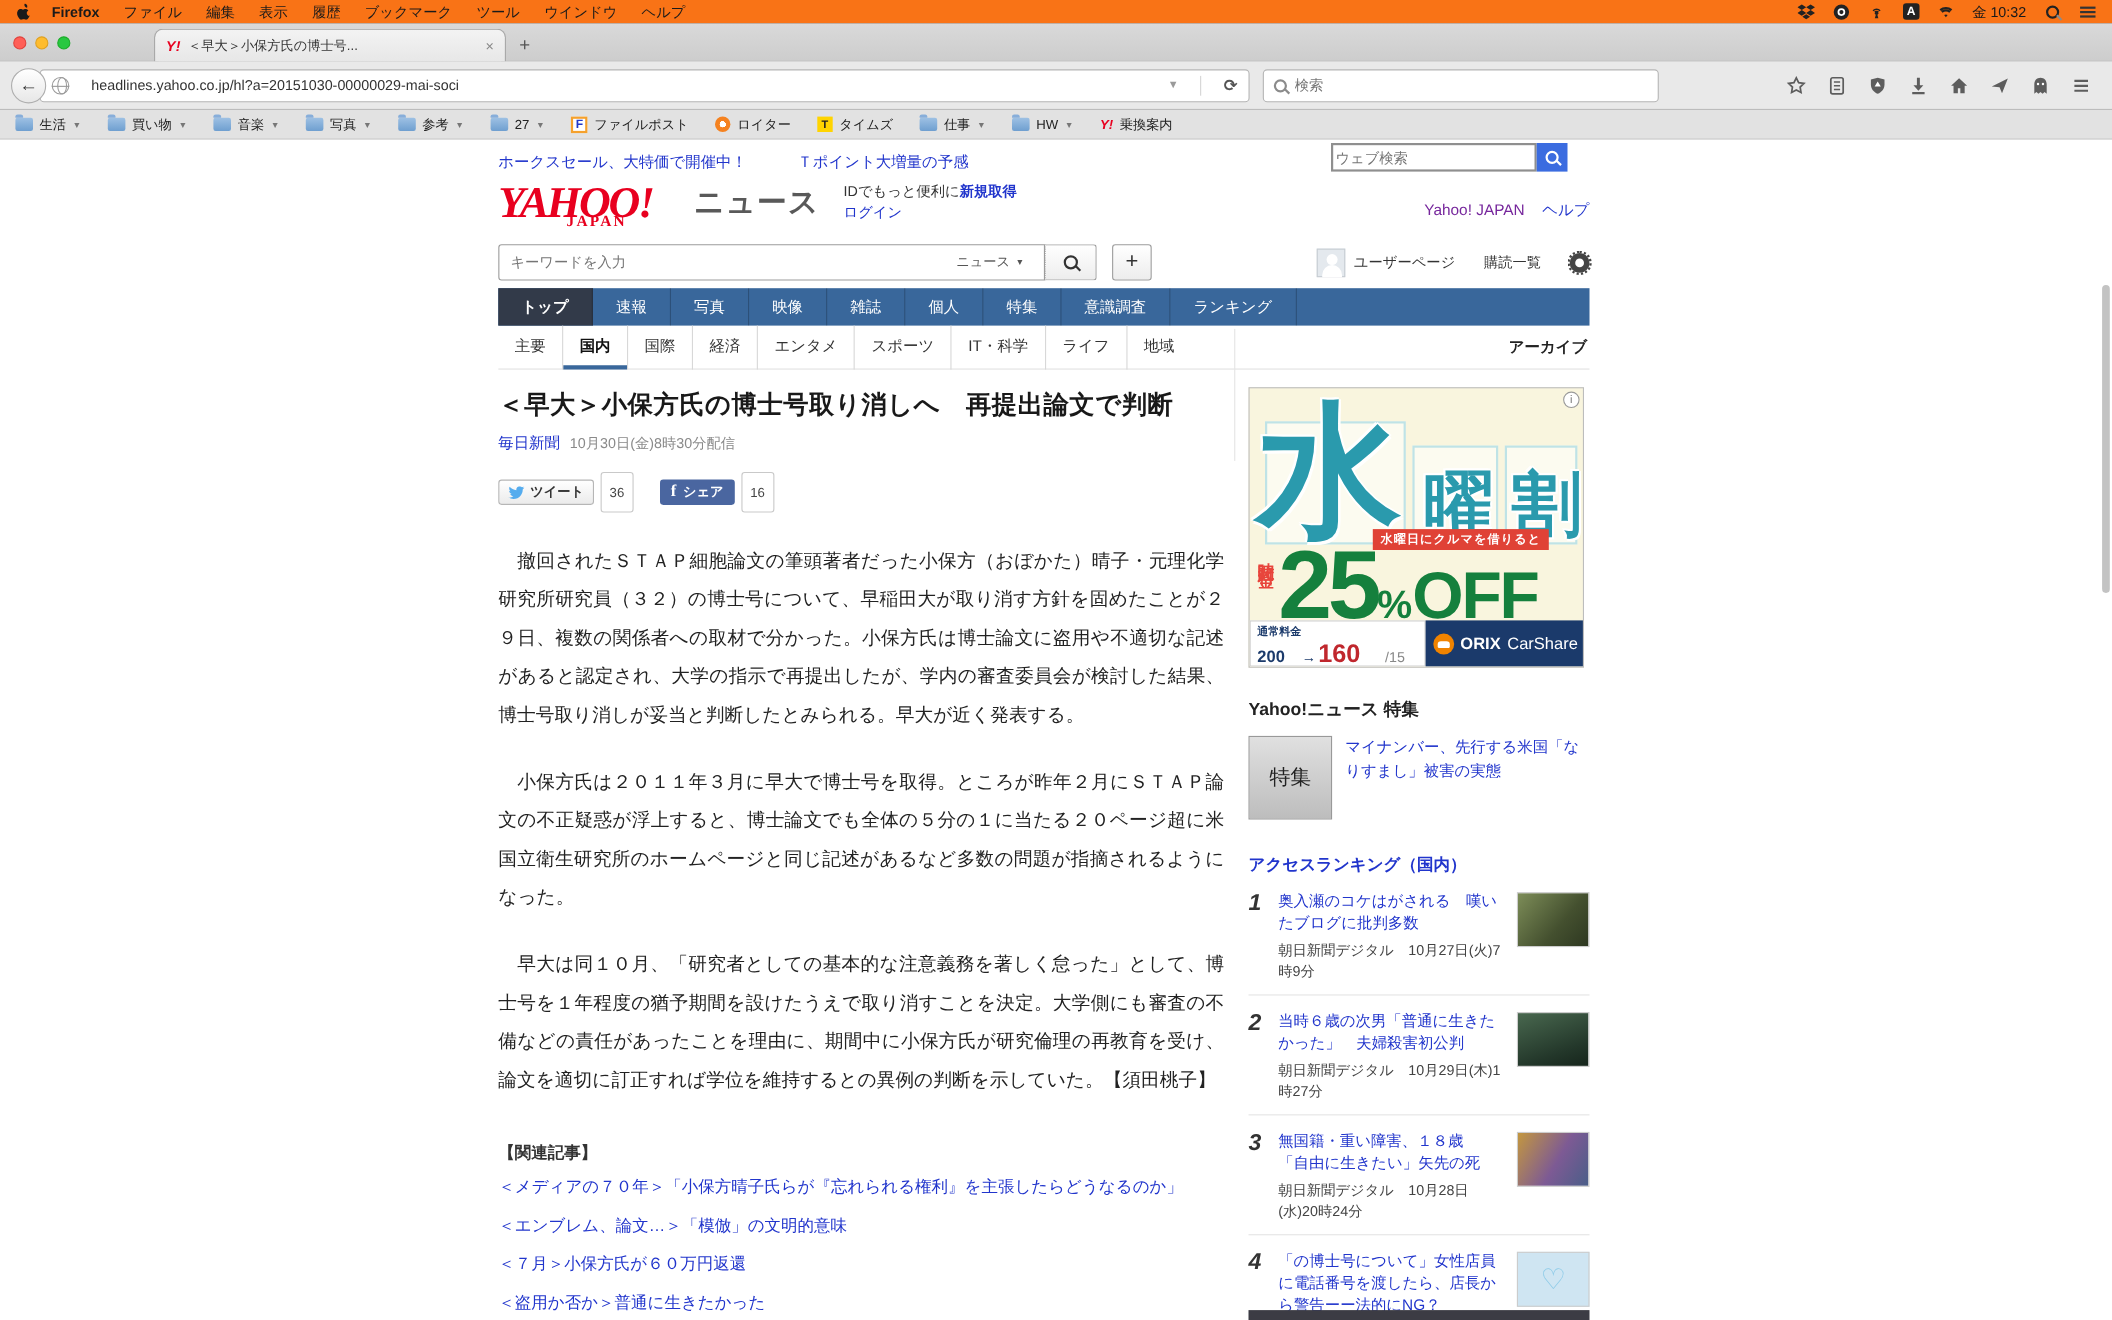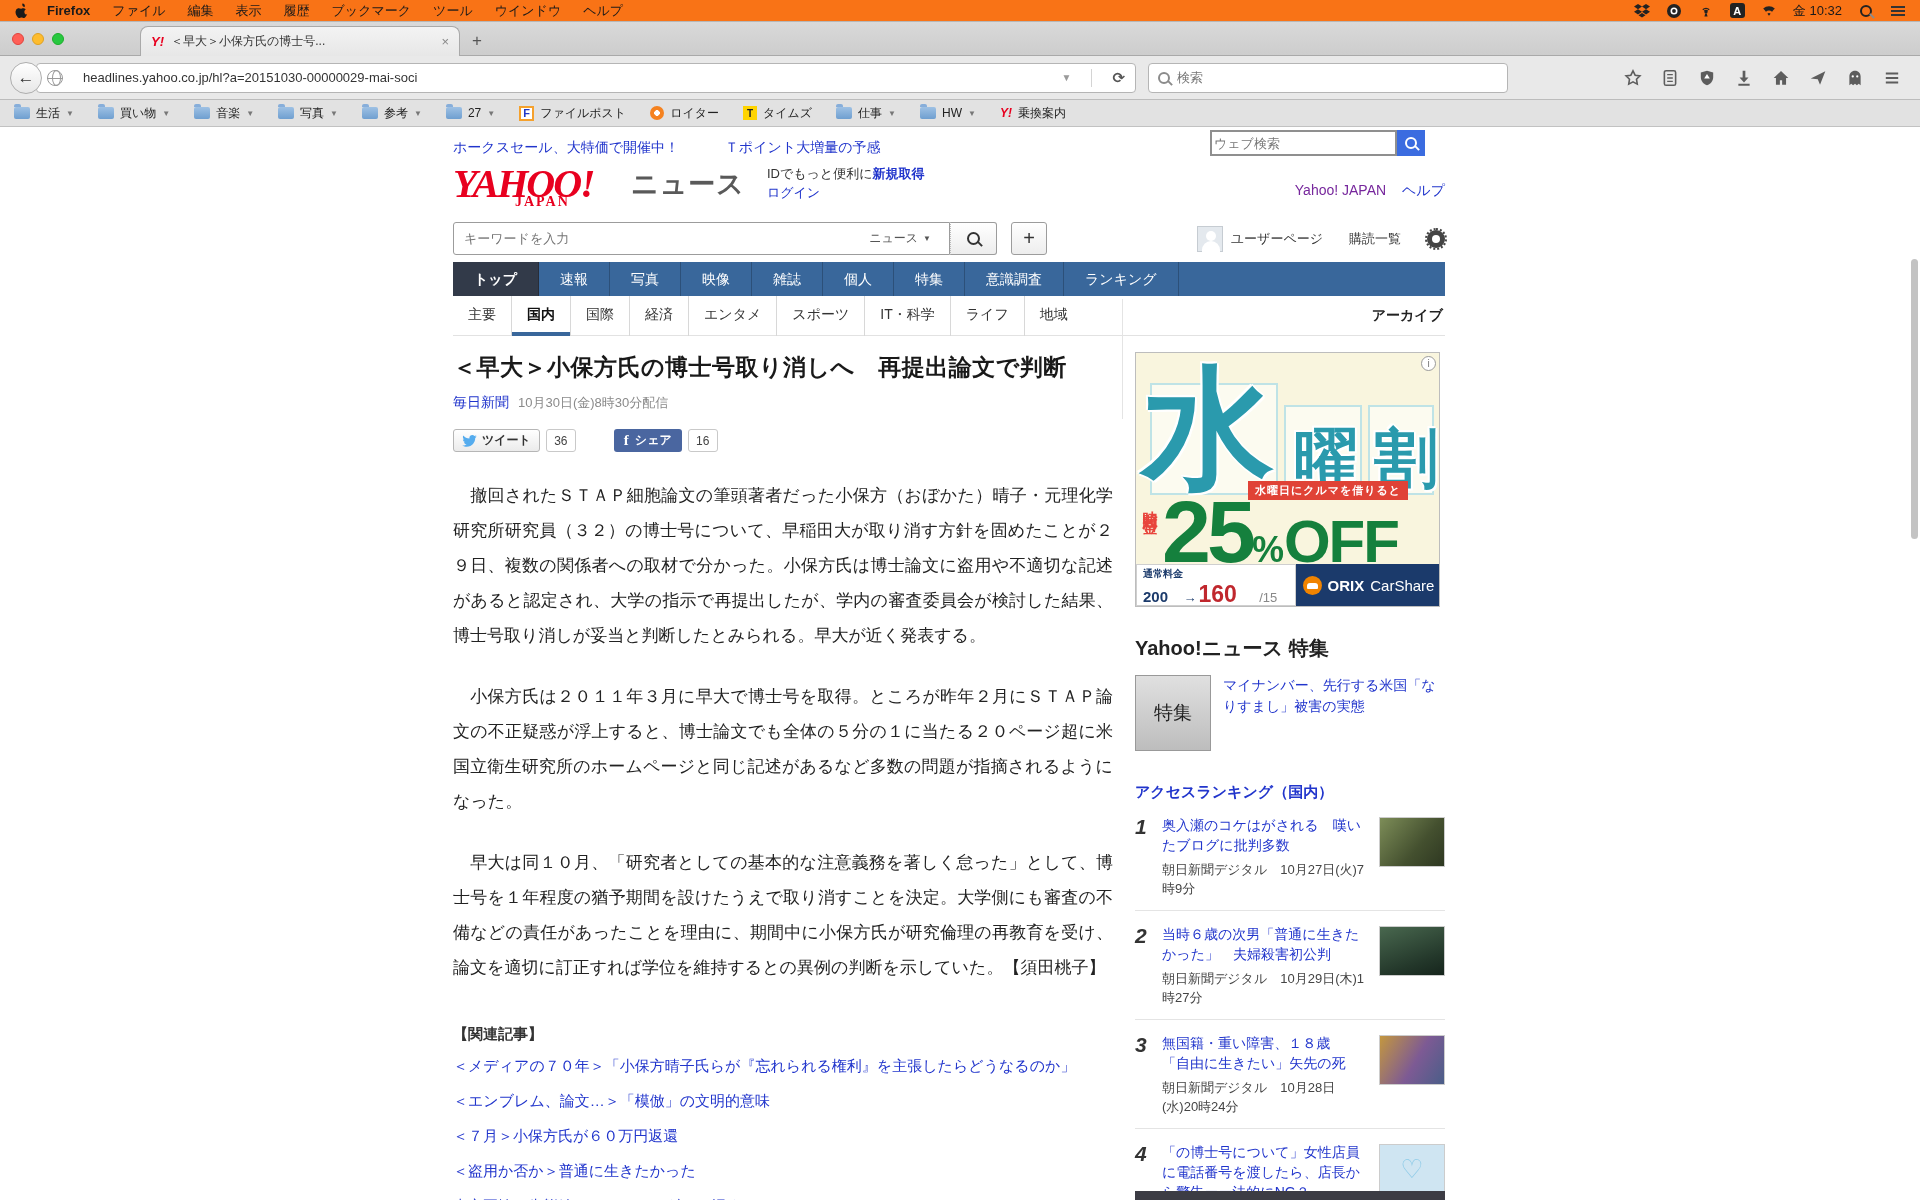--- a/index.html
+++ b/index.html
@@ -141,23 +141,23 @@
   .artcol { width:660px; }
   .sidecol { width:310px; margin-left:22px; }
   h1.title { font-size:23px; color:#191919; font-weight:bold; letter-spacing:.5px; }
   .byline { margin-top:11px; font-size:13px; color:#8a8a8a; display:flex; align-items:center; gap:9px; }
   .byline .src { color:#2135cc; font-size:14px; text-decoration:none; }
   .sharerow { margin-top:17px; display:flex; align-items:center; gap:6px; }
   .twbtn { height:23px; display:inline-flex; align-items:center; gap:5px; padding:0 8px;
     border:1px solid #b6b6b6; border-radius:3px; background:linear-gradient(#fff,#ebebeb);
     font-size:12px; color:#333; font-weight:bold; }
   .bird svg { width:15px; height:12px; fill:#55acee; display:block; }
-  .cntbox { height:23px; min-width:30px; padding:0 6px; border:1px solid #c9c9c9; border-radius:3px;
+  .cntbox { height:37px; min-width:30px; padding:0 6px; border:1px solid #c9c9c9; border-radius:3px;
     background:#fff; font-size:12px; color:#444; display:inline-flex; align-items:center; justify-content:center;
-    margin-right:32px; }
+    margin-right:18px; }
   .fbbtn { height:23px; display:inline-flex; align-items:center; gap:6px; padding:0 10px;
     background:#4a66a0; border-radius:3px; color:#fff; font-size:12px; font-weight:bold; }
   .fbbtn .f { font-family:"Liberation Serif","DejaVu Serif",serif; font-size:15px; font-weight:bold; }
   .para { margin-top:26px; font-size:17px; line-height:35px; color:#222; text-align:justify; }
   .related { margin-top:40px; }
   .relhead { font-size:15px; font-weight:bold; color:#333; }
   .rellink { display:block; margin-top:9px; font-size:15px; line-height:26px; color:#2135cc; text-decoration:none; }
   
   .ad { position:relative; width:305px; height:255px; background:#f9f5de; border:1px solid #bdbdbd; overflow:hidden; }
   .adinfo { position:absolute; top:3px; right:3px; width:15px; height:15px; border:1px solid #9a9a9a;
@@ -187,21 +187,21 @@
   .adprice .old { font-size:15px; font-weight:bold; color:#1b3a6b; }
   .adprice .arr { font-size:13px; color:#1b3a6b; }
   .adprice .new { font-size:23px; font-weight:bold; color:#c0272d; }
   .adprice .per { font-size:13px; color:#888; }
   .adbrand { flex:1; background:#1b3a6b; display:flex; align-items:center; justify-content:center; gap:6px; }
   .orixico { width:19px; height:19px; border-radius:50%; background:#f08300; position:relative; }
   .orixico::before { content:""; position:absolute; left:4px; top:7px; width:11px; height:6px;
     background:#fff; border-radius:3px 3px 1px 1px; }
   .adbrand .b1 { color:#fff; font-weight:bold; font-size:15px; }
   .adbrand .b2 { color:#fff; font-size:15px; }
-  .feathead { margin-top:28px; font-size:20px; font-weight:bold; color:#222; }
+  .feathead { margin-top:28px; font-size:16px; font-weight:bold; color:#222; }
   .featrow { margin-top:13px; display:flex; gap:12px; }
   .featthumb { width:76px; height:76px; background:linear-gradient(#e0e0e0,#bdbdbd); border:1px solid #999;
     display:flex; align-items:center; justify-content:center;
     font-family:"Liberation Serif","DejaVu Serif",serif; font-size:19px; color:#222; flex:none; }
   .featlink { font-size:14px; line-height:21px; color:#2135cc; text-decoration:none; }
   .rankhead { margin-top:32px; font-size:15px; font-weight:bold; color:#2135cc; }
   .ritem { display:flex; gap:9px; padding:13px 0 12px; border-bottom:1px solid #e4e4e4; }
   .ritem:last-of-type { border-bottom:none; }
   .rnum { width:18px; font-size:21px; font-weight:bold; font-style:italic; color:#333; flex:none; }
   .rbody { flex:1; }

